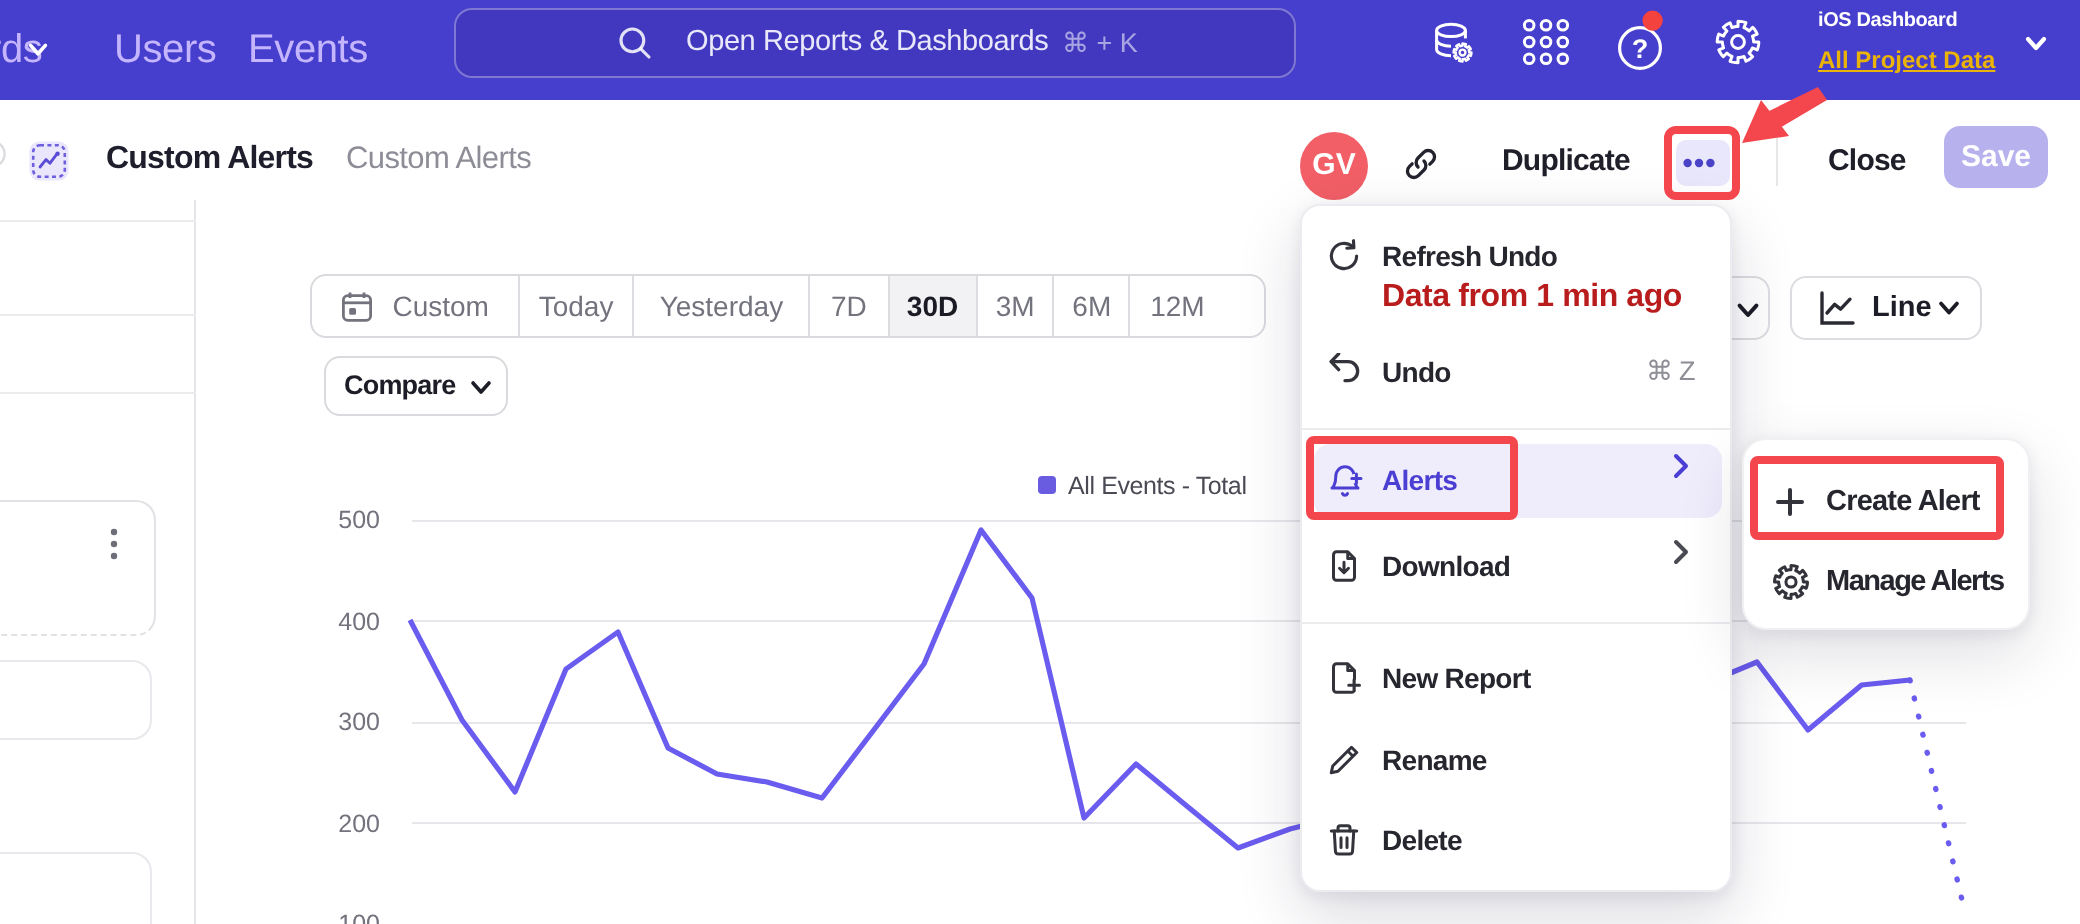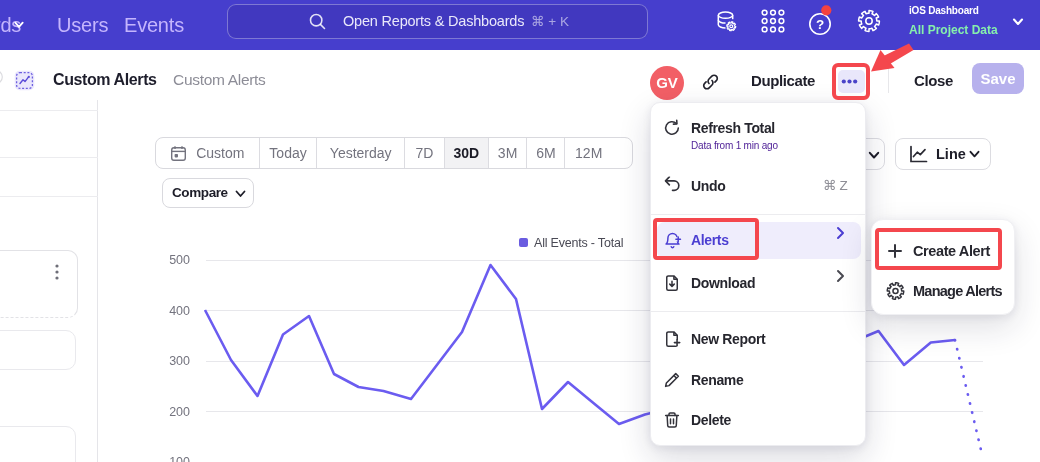--- a/index.html
+++ b/index.html
@@ -115,21 +115,21 @@
     <svg class="abs" style="left:806px; top:3px;" width="32" height="32" viewBox="0 0 32 32">
       <circle cx="14" cy="21" r="10.2" stroke="#fff" stroke-width="1.6" fill="none"></circle>
       <text x="14" y="26" font-size="13.5" font-weight="bold" fill="#fff" text-anchor="middle" font-family="Liberation Sans">?</text>
       <circle cx="20.3" cy="7.3" r="5.1" fill="#f4423f"></circle>
     </svg>
     <svg class="abs" style="left:857px; top:9px;" width="24" height="24" viewBox="0 0 24 24">
       <path d="M12.00 1.60 L13.36 1.69 L14.69 1.95 L15.98 2.39 L14.98 4.79 L15.90 5.25 L16.75 5.81 L17.52 6.48 L19.35 4.65 L20.25 5.67 L21.01 6.80 L21.61 8.02 L19.21 9.02 L19.53 9.98 L19.73 10.98 L19.80 12.00 L22.40 12.00 L22.31 13.36 L22.05 14.69 L21.61 15.98 L19.21 14.98 L18.75 15.90 L18.19 16.75 L17.52 17.52 L19.35 19.35 L18.33 20.25 L17.20 21.01 L15.98 21.61 L14.98 19.21 L14.02 19.53 L13.02 19.73 L12.00 19.80 L12.00 22.40 L10.64 22.31 L9.31 22.05 L8.02 21.61 L9.02 19.21 L8.10 18.75 L7.25 18.19 L6.48 17.52 L4.65 19.35 L3.75 18.33 L2.99 17.20 L2.39 15.98 L4.79 14.98 L4.47 14.02 L4.27 13.02 L4.20 12.00 L1.60 12.00 L1.69 10.64 L1.95 9.31 L2.39 8.02 L4.79 9.02 L5.25 8.10 L5.81 7.25 L6.48 6.48 L4.65 4.65 L5.67 3.75 L6.80 2.99 L8.02 2.39 L9.02 4.79 L9.98 4.47 L10.98 4.27 L12.00 4.20 Z" fill="none" stroke="#fff" stroke-width="1.5" stroke-linejoin="round"></path>
       <circle cx="12" cy="12" r="3.2" fill="none" stroke="#fff" stroke-width="1.5"></circle>
     </svg>
     <div class="abs" style="left:909px; top:4.5px; color:#fff; font-size:10px; font-weight:700; letter-spacing:-0.2px;">iOS Dashboard</div>
-    <div class="abs" style="left:909px; top:23px; color:#86efac; font-size:12px; font-weight:700;">All Project Data</div>
+    <div class="abs" style="left:909px; top:23px; color:#eab308; font-size:12px; font-weight:700;text-decoration:underline;">All Project Data</div>
     <svg class="abs" style="left:1012px; top:17px;" width="12" height="10" viewBox="0 0 12 10">
       <path d="M2 2.5 L6 7 L10 2.5" stroke="#fff" stroke-width="2.1" fill="none" stroke-linecap="round" stroke-linejoin="round"></path>
     </svg>
   </div>
 
   <div id="hdr">
     <svg class="abs" style="left:-4px; top:20px;" width="8" height="14" viewBox="0 0 8 14">
       <circle cx="0" cy="7" r="6.3" stroke="#dcdce0" fill="#fff" stroke-width="1.2"></circle>
     </svg>
     <svg class="abs" style="left:14px; top:20px;" width="21" height="21" viewBox="0 0 21 21">
@@ -236,23 +236,23 @@
     <polyline points="205,310 231,360 257.5,396 283,334.5 309,316 334,374 358.5,387 383.5,391 411,399 462,332 490.5,265 516,299 542,409 568,382 594,403.5 619,424 645,414.5 671,408 697,390 748,400 800,365 852,342 878.5,331 904,365 930.8,342.5 955,340" fill="none" stroke="#6b5cf0" stroke-width="2.6" stroke-linejoin="round"></polyline>
     <path d="M955 340 L981 450" fill="none" stroke="#6b5cf0" stroke-width="2.7" stroke-dasharray="0.4 8.9" stroke-linecap="round"></path>
   </svg>
 
   <div id="menu">
     <div class="mi" style="top:12px; height:26px;">
       <svg width="18" height="18" viewBox="0 0 24 24">
         <path d="M20.4 12 a8.4 8.4 0 1 1-2.5-6" stroke="#33333b" stroke-width="2.1" fill="none" stroke-linecap="round"></path>
         <path d="M18.3 1.8 L18.6 6.5 L13.9 6.8" stroke="#33333b" stroke-width="2.1" fill="none" stroke-linecap="round" stroke-linejoin="round"></path>
       </svg>
-      <div class="txt">Refresh Total</div>
-    </div>
-    <div class="abs" style="left:40px; top:36.5px; font-size:10px; letter-spacing:-0.2px; color:#4c1d95;">Data from 1 min ago</div>
+      <div class="txt">Refresh Undo</div>
+    </div>
+    <div class="abs" style="left:40px; top:36.5px; font-size:16px; letter-spacing:-0.2px; color:#b91c1c;font-weight:bold;">Data from 1 min ago</div>
     <div class="mi" style="top:70px; height:26px;">
       <svg width="19" height="19" viewBox="0 0 24 24">
         <path d="M3.5 8.5 H14 a6 6 0 0 1 0 12 H12" stroke="#33333b" stroke-width="2.1" fill="none" stroke-linecap="round" transform="translate(0,-3)"></path>
         <path d="M8 3.5 L3.2 8.5 L8 13.5" stroke="#33333b" stroke-width="2.1" fill="none" stroke-linecap="round" stroke-linejoin="round" transform="translate(0,-3)"></path>
       </svg>
       <div class="txt">Undo</div>
       <div class="abs" style="left:172px; top:4px; font-size:13.5px; color:#8e8e96; font-weight:400;">⌘ Z</div>
     </div>
     <div class="msep" style="top:111px;"></div>
     <div class="abs" style="left:6px; top:118.5px; width:204px; height:37.5px; background:#efedfc; border-radius:8px;"></div>

